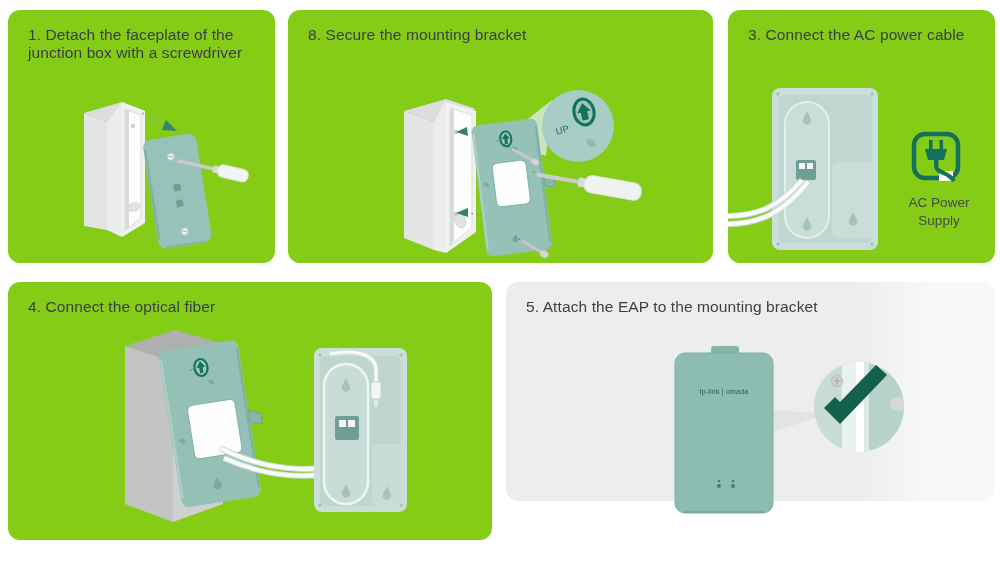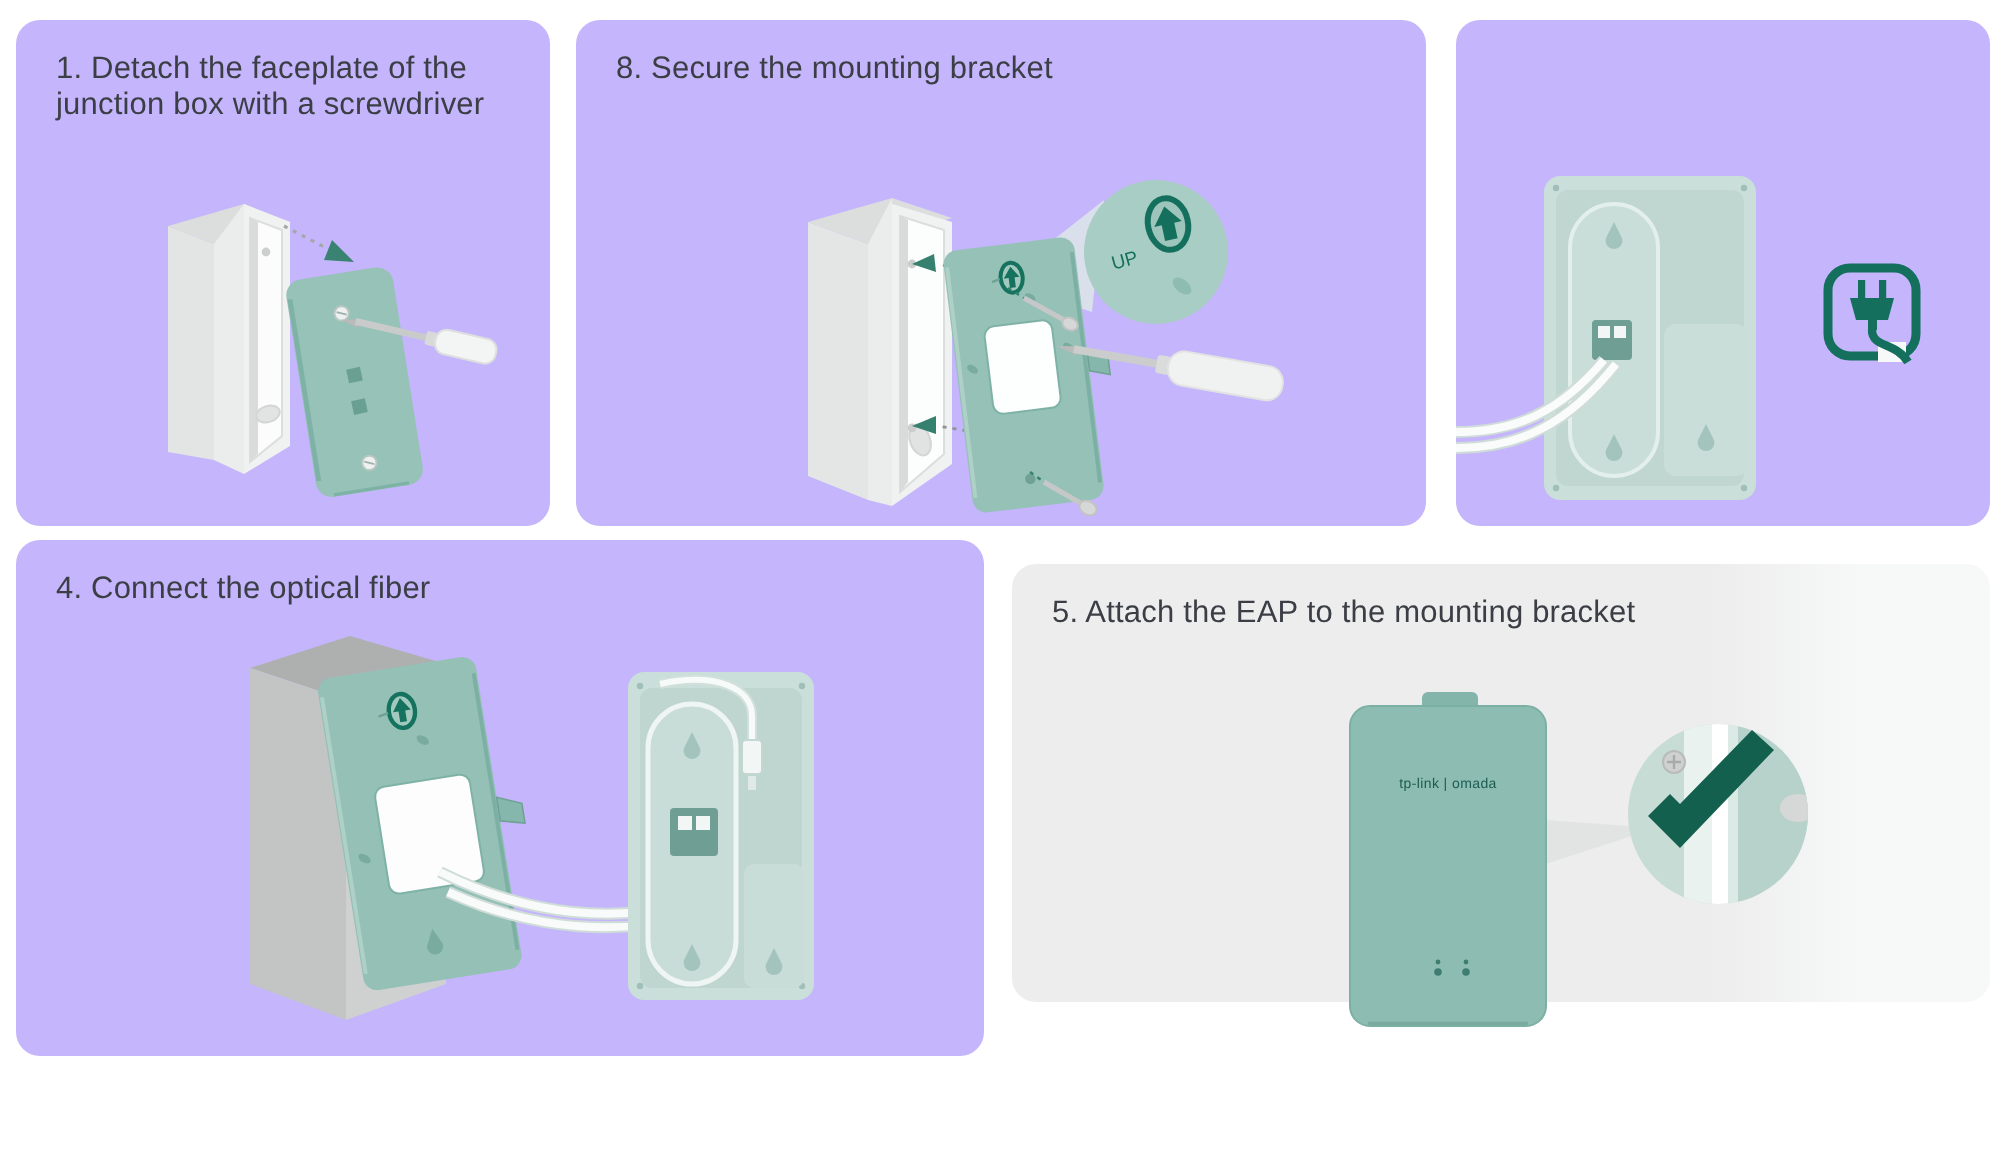--- a/index.html
+++ b/index.html
@@ -1,18 +1,18 @@
 <!DOCTYPE html>
 <html><head>
 <meta charset="utf-8">
 <style>
   html,body{margin:0;padding:0;background:#ffffff;}
   #stage{position:relative;width:1000px;height:580px;background:#ffffff;overflow:hidden;
          font-family:"Liberation Sans",sans-serif;}
-  .card{position:absolute;background:#c4b5fd;border-radius:12px;}
+  .card{position:absolute;background:#84cc16;border-radius:12px;}
   #card5{background:linear-gradient(90deg,#ededee 0%,#ededee 72%,#f7f8f8 87%);}
   .step-title{position:absolute;left:20px;top:16px;font-size:15.5px;line-height:1.18;
               color:#3b3e44;letter-spacing:.1px;}
   #card1 .step-title{width:242px;}
   .card svg{position:absolute;left:0;top:0;}
   svg text{font-family:"Liberation Sans",sans-serif;}
   .caption{position:absolute;left:172px;top:184px;width:78px;text-align:center;
            font-size:13.5px;line-height:1.3;color:#45484d;}
   .logo-note{pointer-events:none;}
 </style>
@@ -134,20 +134,21 @@
         <g transform="translate(296,102) rotate(-12)">
           <ellipse cx="0" cy="0" rx="10" ry="13" fill="#9dc5bb" stroke="#156f5d" stroke-width="3"></ellipse>
           <polygon points="0,-9 7,0 3.2,0 3.2,8 -3.2,8 -3.2,0 -7,0" fill="#156f5d"></polygon>
         </g>
         <ellipse cx="303" cy="133" rx="5.5" ry="3.2" fill="#8fbcb1" transform="rotate(40 303 133)"></ellipse>
       </g>
     </svg>
   </section>
 
   <section id="card3" class="card" style="left:728px;top:10px;width:267px;height:253px;">
+    <div class="step-title">3. Connect the AC power cable</div>
     <svg width="267" height="253" viewBox="0 0 267 253">
 
       <g>
         <rect x="44" y="78" width="106" height="162" rx="8" fill="#cadfd9"></rect>
         <rect x="50" y="85" width="94" height="148" rx="6" fill="#c0d7d1"></rect>
         <circle cx="50" cy="84" r="1.6" fill="#9fbfb8"></circle>
           <circle cx="144" cy="84" r="1.6" fill="#9fbfb8"></circle>
         <circle cx="50" cy="234" r="1.6" fill="#9fbfb8"></circle>
           <circle cx="144" cy="234" r="1.6" fill="#9fbfb8"></circle>
         <rect x="57" y="92" width="44" height="136" rx="22" fill="#c9ded8" stroke="#e3efeb" stroke-width="2"></rect>
@@ -179,23 +180,24 @@
       <g>
         <rect x="186" y="124" width="44" height="44" rx="11" fill="none" stroke="#146f5c" stroke-width="4.5"></rect>
         <rect x="211" y="161" width="14" height="10" fill="#f7f8f8"></rect>
         <rect x="201" y="130" width="3.6" height="9" fill="#146f5c"></rect>
         <rect x="211.5" y="130" width="3.6" height="9" fill="#146f5c"></rect>
         <path d="M197,139 h22 l-3,11 h-16 Z" fill="#146f5c"></path>
         <rect x="206" y="150" width="4.5" height="5" fill="#146f5c"></rect>
         <path d="M208,155 C208,164 220,161 226,171" fill="none" stroke="#146f5c" stroke-width="4.2"></path>
       </g>
     </svg>
-  </section>
-
-  <section id="card4" class="card" style="left:8px;top:270px;width:484px;height:258px;">
+    <div class="caption">AC Power Supply</div>
+  </section>
+
+  <section id="card4" class="card" style="left:8px;top:282px;width:484px;height:258px;">
     <div class="step-title">4. Connect the optical fiber</div>
     <svg width="484" height="258" viewBox="0 0 484 258">
 
       <g>
         <polygon points="117,64 167,48 215,62 165,80" fill="#aeb0b0"></polygon>
         <polygon points="117,64 165,80 165,240 117,222" fill="#c3c5c5"></polygon>
         <polygon points="165,80 215,62 215,222 165,240" fill="#cfd1d1"></polygon>
       </g>
 
       <g transform="translate(150,70) rotate(-9)">

